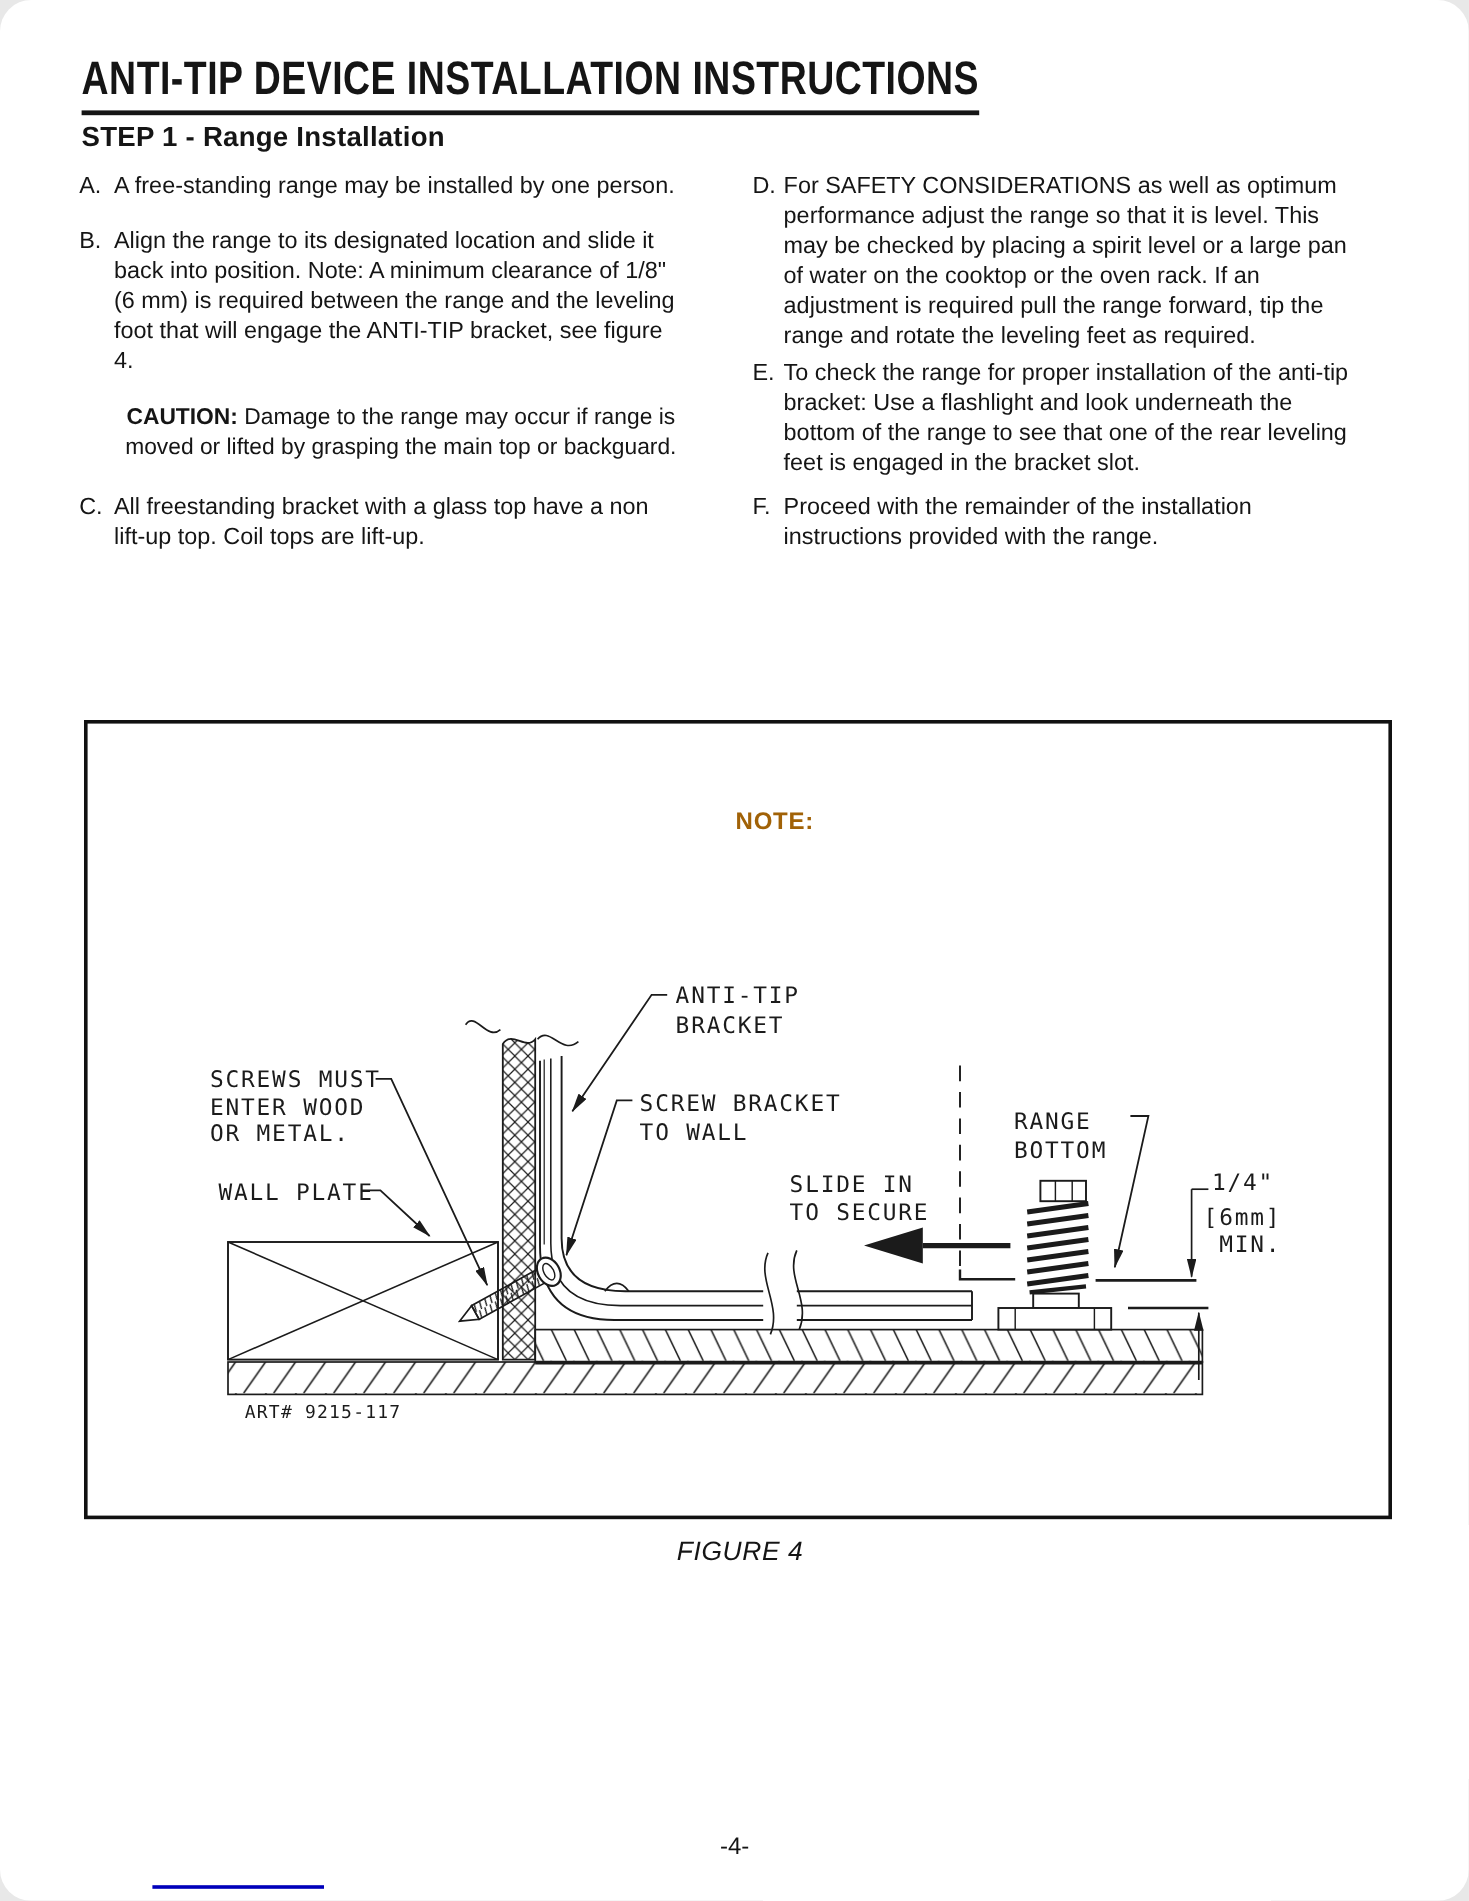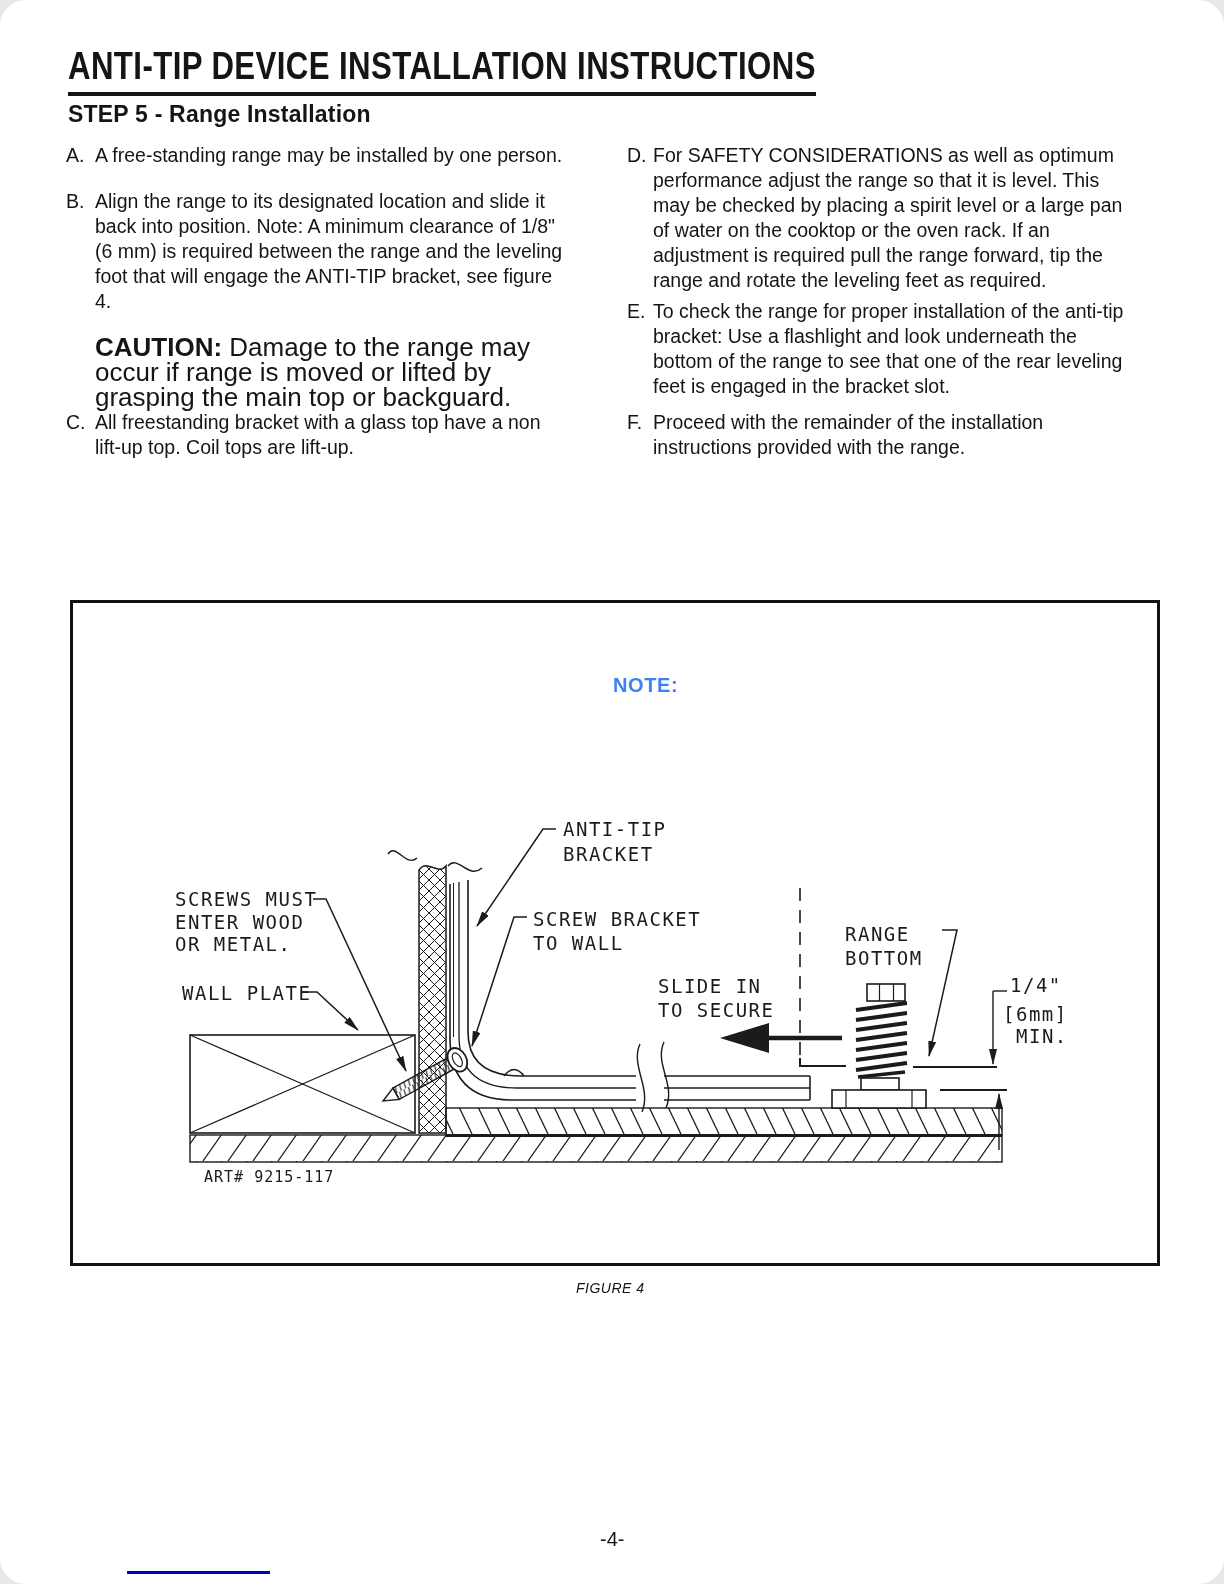--- a/index.html
+++ b/index.html
@@ -12,46 +12,46 @@
   .abs{position:absolute;}
   h1.title{position:absolute; left:68px; top:44px; margin:0; font-size:39px; font-weight:bold; white-space:nowrap;}
   h1.title .inner{display:inline-block; transform:scaleX(0.80); transform-origin:0 50%;
     border-bottom:4px solid #151515; padding-bottom:4px; letter-spacing:0.5px;}
   h2.subtitle{position:absolute; left:68px; top:101px; margin:0; font-size:23px; font-weight:bold; letter-spacing:0.2px;}
   .li{position:absolute; display:flex; font-size:19.5px; line-height:25px;}
   .li .ltr{flex:none;}
   .li.left .ltr{width:29px;}
   .li.right .ltr{width:26px;}
   .li .txt{flex:1;}
-  .caution{position:absolute; font-size:26px; line-height:25px;}
+  .caution{position:absolute; font-size:19px; line-height:25px;text-align:center;}
   .caution b{font-weight:bold;}
   .figure-box{
     position:absolute; left:70px; top:600px; width:1084px; height:660px;
     border:3px solid #111; background:#fff;
   }
   .figure-box svg{position:absolute; left:0; top:0;}
   .note{position:absolute; left:540px; top:69px; display:flex; width:460px;
-    font-size:20px; line-height:27px; letter-spacing:0.6px; color:#3b82f6;gap:37px;}
+    font-size:20px; line-height:27px; letter-spacing:0.6px; color:#a16207;gap:37px;}
   .note .nl{flex:none; width:88px; font-weight:bold;}
   .note .nt{width:372px;}
   .cad{font-family:"DejaVu Sans Mono", monospace; font-size:19px; letter-spacing:1.5px; fill:#1b1b1b;}
   .cad-sm{font-family:"DejaVu Sans Mono", monospace; font-size:15px; letter-spacing:1px; fill:#1b1b1b;}
-  .fig-caption{position:absolute; left:576px; top:1280px; font-size:14px; font-style:italic; letter-spacing:0.5px;}
+  .fig-caption{position:absolute; left:564px; top:1280px; font-size:22px; font-style:italic; letter-spacing:0.5px;}
   .page-num{position:absolute; left:600px; top:1528px; font-size:20px;}
   .footer-line{position:absolute; left:127px; top:1571px; width:143px; height:3px; background:#0000bb;}
   svg line, svg path{stroke-linecap:butt;}
 </style>
 </head>
 <body>
 
 <div class="page">
 
   <h1 class="title"><span class="inner">ANTI-TIP DEVICE INSTALLATION INSTRUCTIONS</span></h1>
 
-  <h2 class="subtitle">STEP 5 - Range Installation</h2>
+  <h2 class="subtitle">STEP 1 - Range Installation</h2>
 
   <div class="li left abs" style="left:66px; top:143px; width:505px;">
     <span class="ltr">A.</span>
     <span class="txt">A free-standing range may be installed by one person.</span>
   </div>
   <div class="li left abs" style="left:66px; top:189px; width:505px;">
     <span class="ltr">B.</span>
     <span class="txt">Align the range to its designated location and slide it back into position. Note: A minimum clearance of 1/8" (6 mm) is required between the range and the leveling foot that will engage the ANTI-TIP bracket, see figure 4.</span>
   </div>
   <div class="caution" style="left:95px; top:335px; width:478px;">

